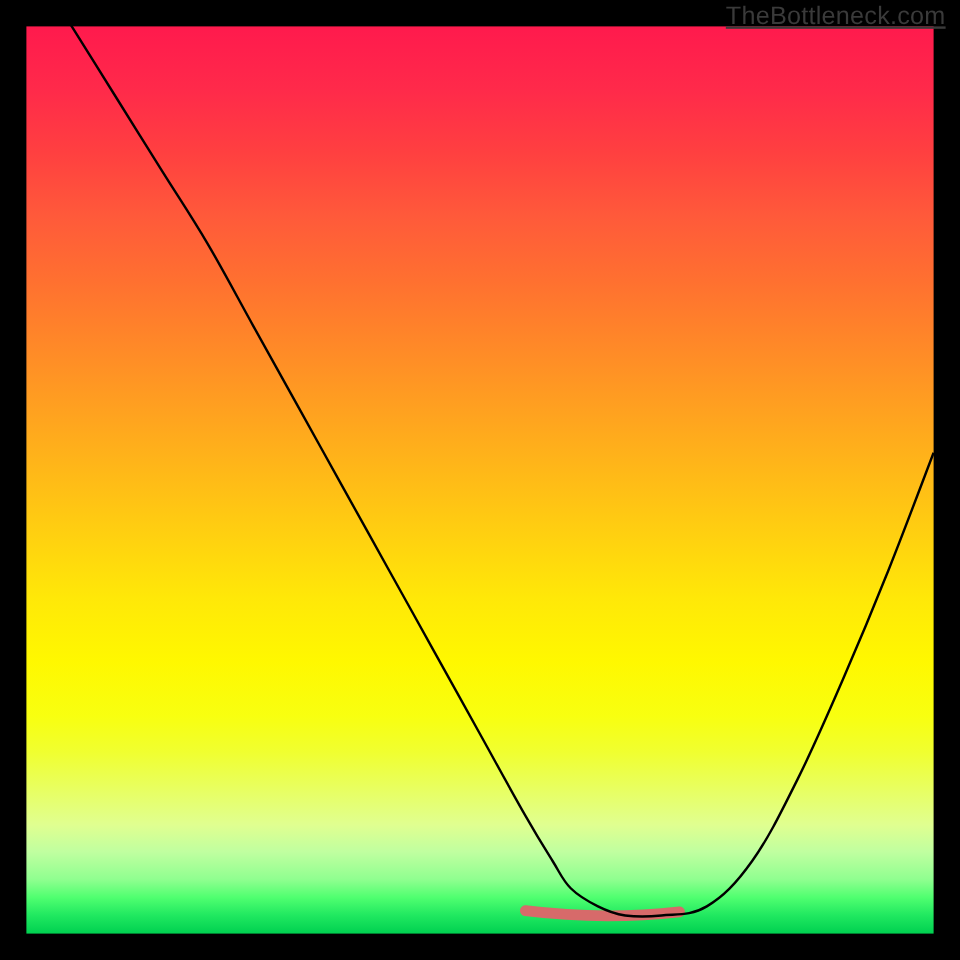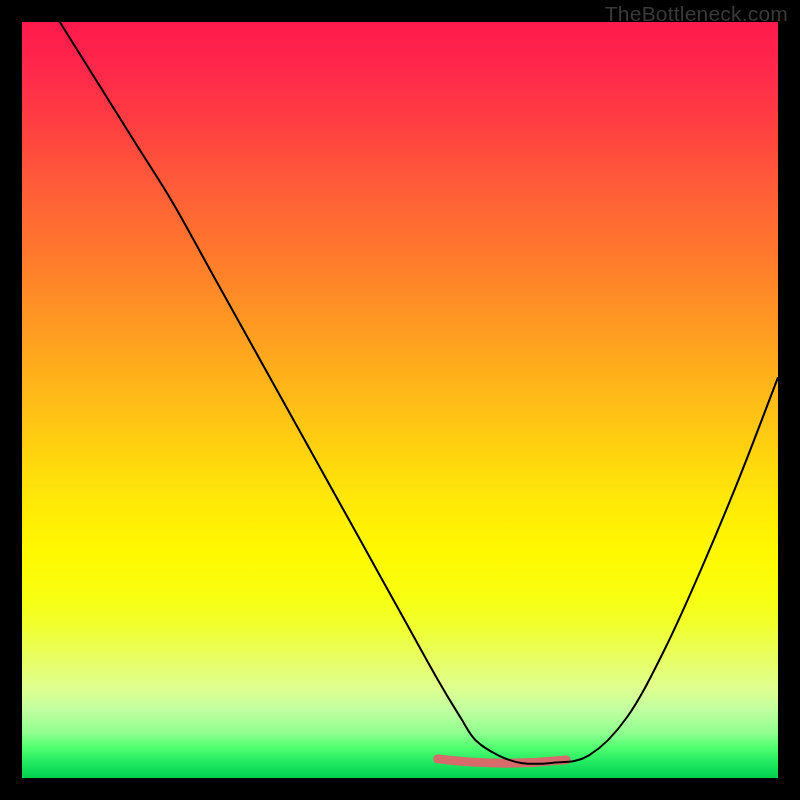--- a/index.html
+++ b/index.html
@@ -42,20 +42,21 @@
   }
   .watermark {
     position: absolute;
     top: 2px;
     right: 12px;
     color: #3a3a3a;
     font-size: 21px;
     font-weight: 500;
     letter-spacing: 0.2px;
     z-index: 10;
+    text-decoration: underline;
   }
   svg.plot {
     position: absolute;
     left: 0;
     top: 0;
     width: 756px;
     height: 756px;
     overflow: visible;
   }
   .curve {

